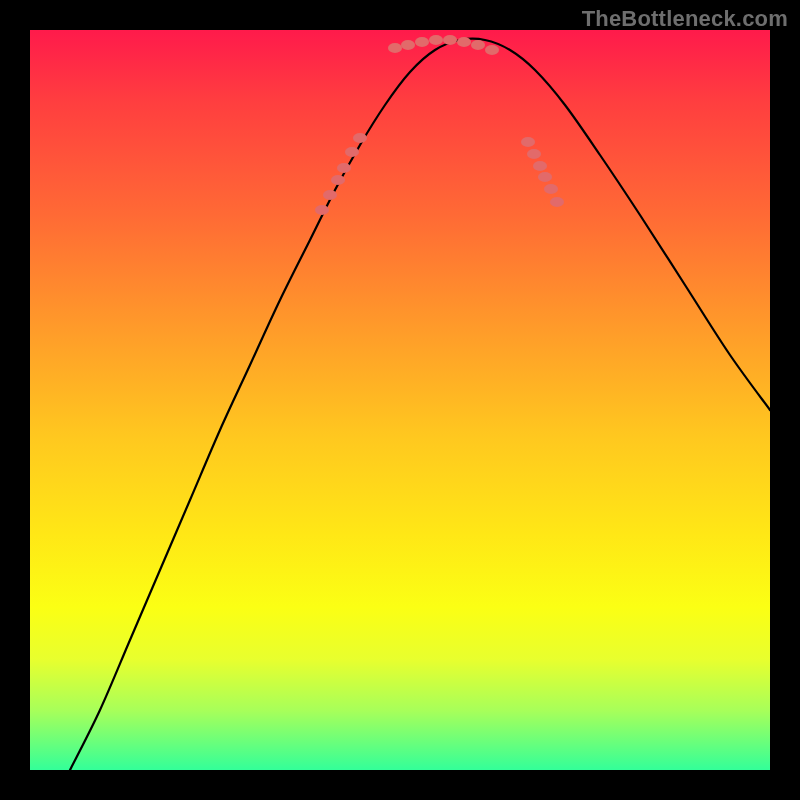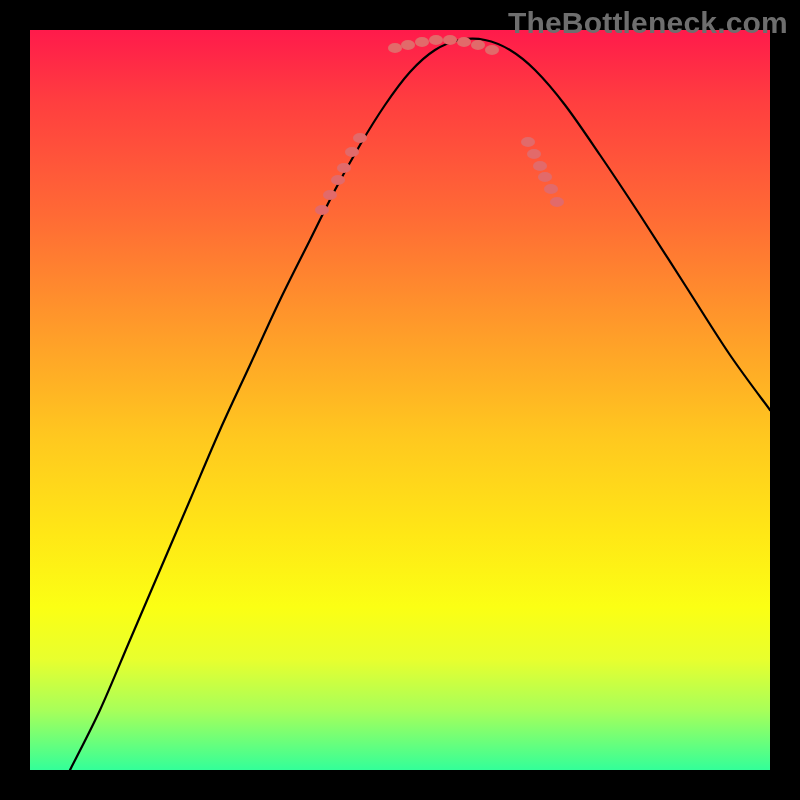--- a/index.html
+++ b/index.html
@@ -26,21 +26,21 @@
       #ffe716 68%,
       #fbff14 78%,
       #e8ff2e 85%,
       #a7ff5a 92%,
       #33ff99 100%);
   }
   .watermark {
     position: absolute;
     top: 6px;
     right: 12px;
-    font-size: 30px;
+    font-size: 22px;
     font-weight: 600;
     color: #6e6e6e;
     letter-spacing: 0.2px;
     z-index: 10;
   }
   svg.curve {
     position: absolute;
     left: 0;
     top: 0;
     width: 740px;

